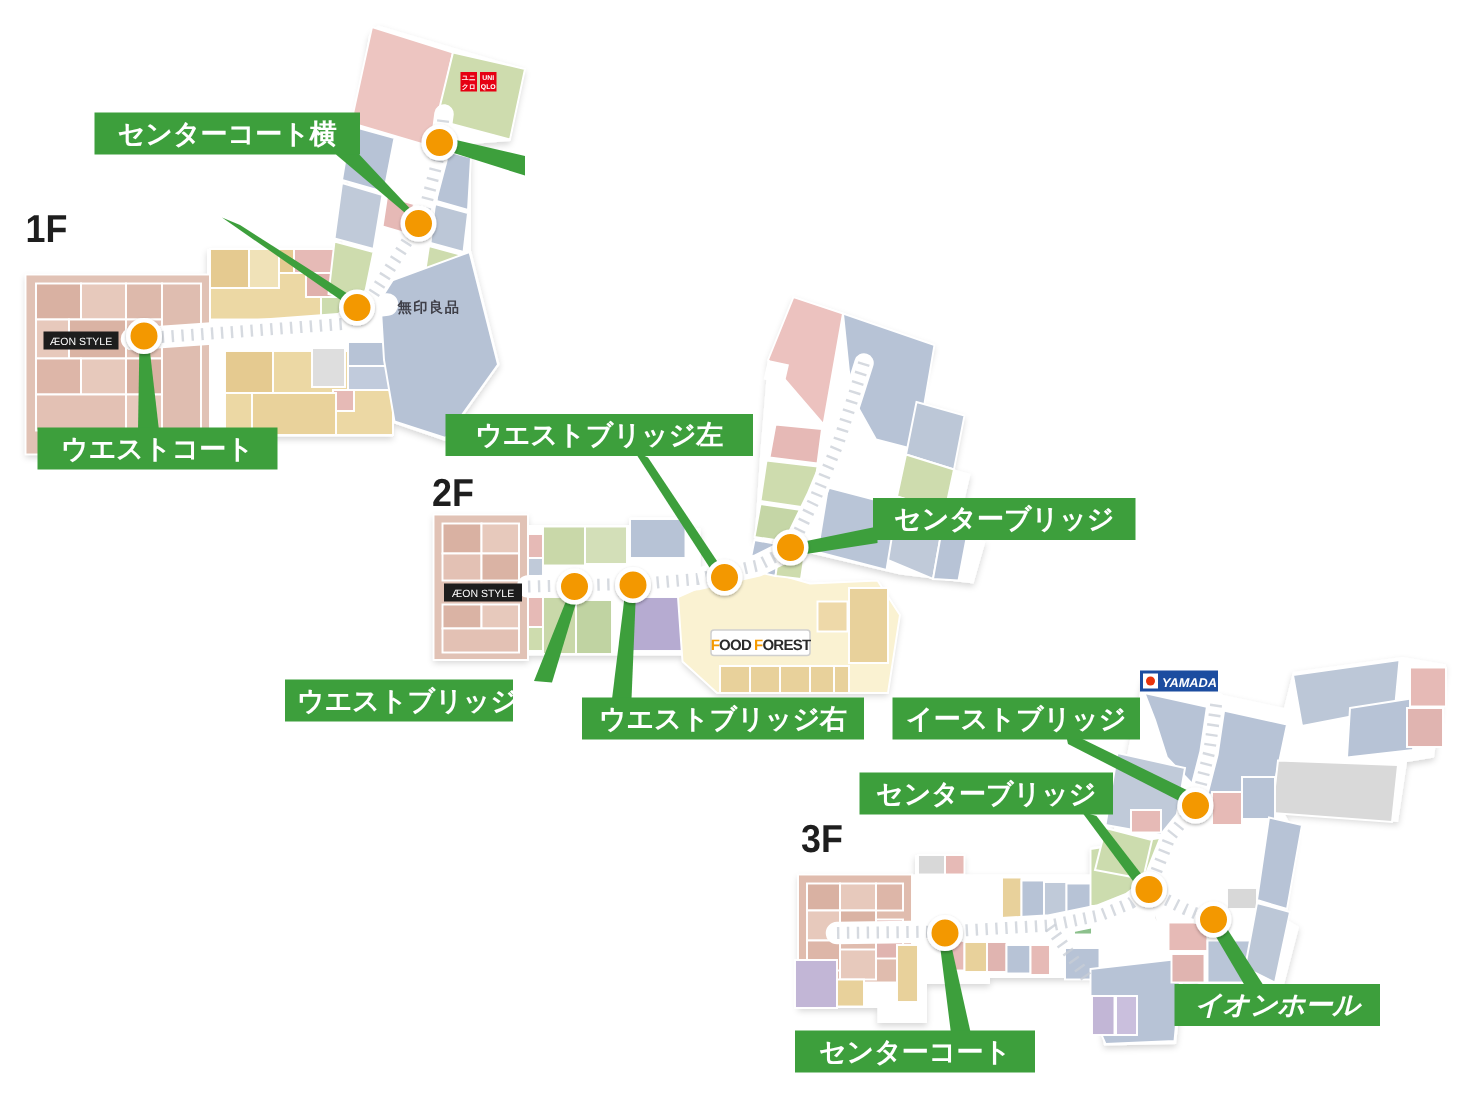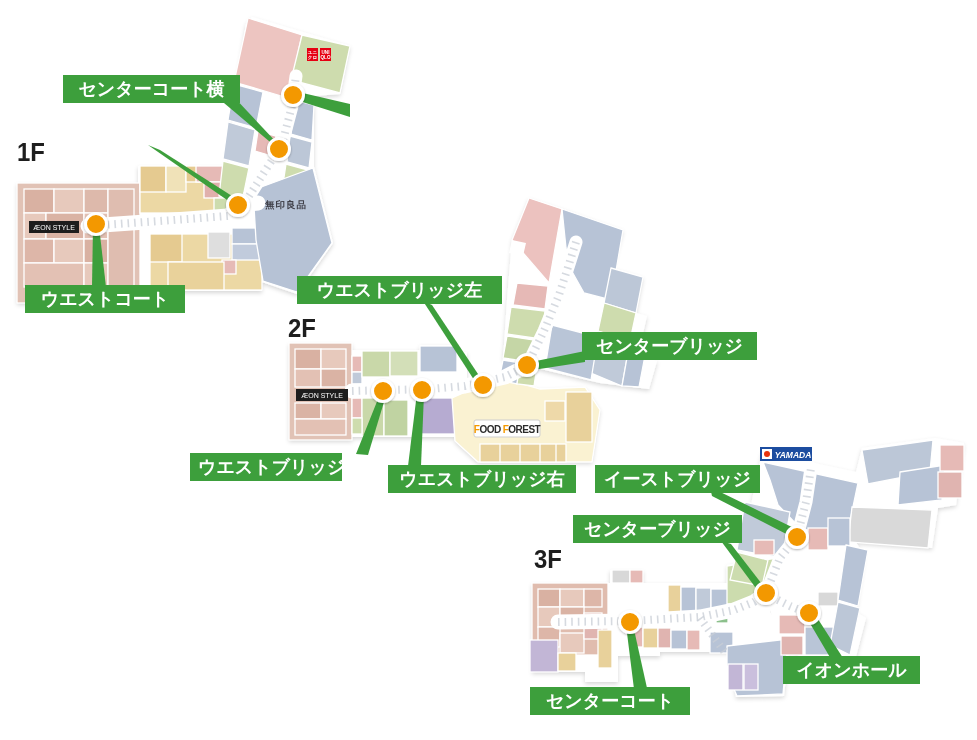--- a/index.html
+++ b/index.html
@@ -253,15 +253,15 @@
 <div class="floor-tag" style="left:534px;top:544px;">3F</div>
 
 <div class="maplabel" style="left:63px;top:75px;width:177px;">センターコート横</div>
 <div class="maplabel" style="left:25px;top:285px;width:160px;">ウエストコート</div>
 <div class="maplabel" style="left:297px;top:276px;width:205px;">ウエストブリッジ左</div>
 <div class="maplabel" style="left:582px;top:332px;width:175px;">センターブリッジ</div>
 <div class="maplabel" style="left:190px;top:453px;width:152px;">ウエストブリッジ左</div>
 <div class="maplabel" style="left:388px;top:465px;width:188px;">ウエストブリッジ右</div>
 <div class="maplabel" style="left:595px;top:465px;width:165px;">イーストブリッジ</div>
 <div class="maplabel" style="left:573px;top:515px;width:169px;">センターブリッジ</div>
-<div class="maplabel" style="left:783px;top:656px;width:137px;">イオンホール</div>
+<div class="maplabel" style="left:783px;top:656px;width:137px;font-style:italic;">イオンホール</div>
 <div class="maplabel" style="left:530px;top:687px;width:160px;">センターコート</div>
 </div>
 
 </body></html>

